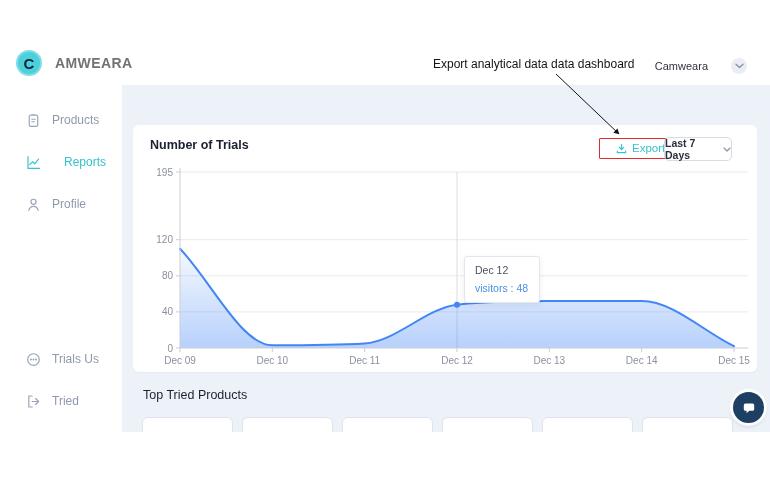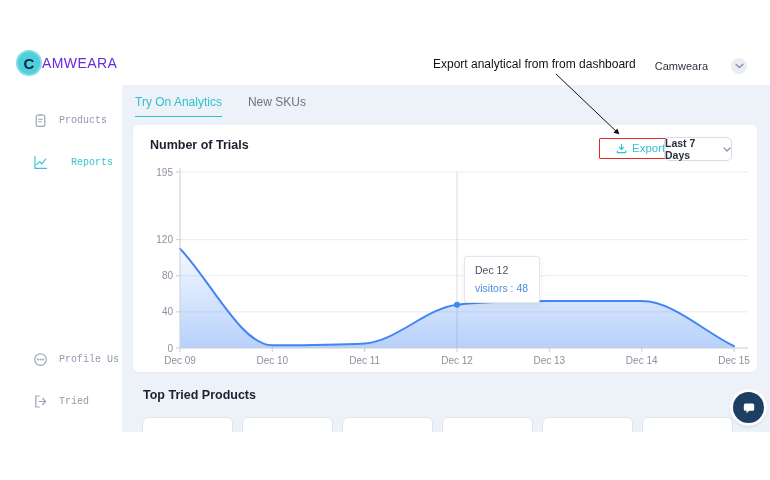--- a/index.html
+++ b/index.html
@@ -2,31 +2,31 @@
 <html><head>
 <meta charset="utf-8">
 <style>
   html,body{margin:0;padding:0;background:#fff;}
   .page{position:relative;width:770px;height:480px;background:#ffffff;font-family:"Liberation Sans",sans-serif;overflow:hidden;}
 
   
   .header{position:absolute;left:0;top:0;width:770px;height:85px;background:#ffffff;}
   .logo{position:absolute;left:18px;top:52px;display:flex;align-items:center;cursor:default;}
   .logo-c{width:22px;height:22px;border-radius:50%;background:#4ecfdc;color:#10233c;font-weight:800;font-size:15px;display:flex;align-items:center;justify-content:center;box-shadow:0 0 0 2px #7edde6;}
-  .logo-name{font-weight:400;font-size:14px;letter-spacing:.4px;color:#6d28d9;margin-left:2px;}
+  .logo-name{font-weight:700;font-size:14px;letter-spacing:.4px;color:#737373;margin-left:15px;}
   .annotation{position:absolute;left:433px;top:57px;font-size:12px;color:#111318;}
   .account{position:absolute;right:23px;top:58px;display:flex;align-items:center;gap:23px;cursor:pointer;}
   .account-name{font-size:11px;color:#30343f;}
   .account-chevron{width:16px;height:16px;border-radius:50%;background:#eaedf4;display:flex;align-items:center;justify-content:center;color:#8a93a6;}
 
   
   .sidebar{position:absolute;left:0;top:85px;width:122px;height:347px;background:#ffffff;}
   .side-list{position:absolute;left:0;top:20px;width:122px;display:flex;flex-direction:column;gap:12px;}
   .side-footer{position:absolute;left:0;top:259px;width:122px;display:flex;flex-direction:column;gap:12px;}
-  .side-item{display:flex;align-items:center;gap:10px;height:30px;padding-left:32px;color:#8f99ad;font-size:10px;cursor:pointer;font-family:Liberation Mono, monospace;}
+  .side-item{display:flex;align-items:center;gap:10px;height:30px;padding-left:25px;color:#8f99ad;font-size:12px;cursor:pointer;}
   .side-item .ic{display:flex;align-items:center;color:#9aa3b8;}
   .side-item.active{color:#35c3cf;gap:22px;}
   .side-item.active .ic{color:#35c3cf;}
 
   
   .main{position:absolute;left:122px;top:85px;width:648px;height:347px;background:#edf1f8;overflow:hidden;}
   .tabs{display:flex;gap:26px;padding:10px 0 0 13px;}
   .tab{font-size:12px;color:#6b7486;padding-bottom:7px;cursor:pointer;}
   .tab.active{color:#2fc2ce;border-bottom:1.5px solid #2fc2ce;}
 
@@ -39,41 +39,41 @@
   .range-select .chev{color:#8a93a6;display:flex;}
 
   .chart-wrap{position:absolute;left:0;top:0;width:624px;height:247px;}
   .chart-svg{position:absolute;left:0;top:0;}
   .axlbl{font:10px "Liberation Sans",sans-serif;fill:#8a919e;}
   .tooltip{position:absolute;top:131px;background:#fff;border:1px solid #e3e6ec;border-radius:3px;padding:7px 11px 8px 10px;box-shadow:0 2px 6px rgba(40,50,80,.08);}
   .tooltip-date{font-size:10.5px;color:#4a5160;}
   .tooltip-val{font-size:10.5px;color:#4a90e2;margin-top:6px;white-space:nowrap;}
 
   
-  .bottom-title{position:absolute;left:21px;top:303px;font-size:12.5px;font-weight:700;color:#1b2130;}
+  .bottom-title{position:absolute;left:21px;top:303px;font-size:12.5px;font-weight:400;color:#1b2130;}
   .product-row{position:absolute;left:20px;top:332px;display:flex;gap:9px;}
   .product-card{width:89px;height:46px;background:#fff;border:1px solid #dfe3ec;border-radius:6px;cursor:pointer;}
 
   
   .chat-btn{position:absolute;left:733px;top:392px;width:31px;height:31px;border-radius:50%;background:#1d3f63;border:none;display:flex;align-items:center;justify-content:center;cursor:pointer;box-shadow:0 0 0 3px rgba(255,255,255,.9),0 2px 5px rgba(0,0,0,.25);}
 
   
   .arrow-overlay{position:absolute;left:0;top:0;pointer-events:none;}
 </style>
 </head>
 <body>
 
 <div class="page">
 
   <div class="header">
     <div class="logo">
       <span class="logo-c">C</span>
       <span class="logo-name">AMWEARA</span>
     </div>
-    <div class="annotation">Export analytical from from dashboard</div>
+    <div class="annotation">Export analytical data data dashboard</div>
     <div class="account">
       <span class="account-name">Camweara</span>
       <span class="account-chevron">
         <svg width="9" height="6" viewBox="0 0 9 6">
             <path d="M1 1.2l3.5 3.3L8 1.2" fill="none" stroke="currentColor" stroke-width="1.4" stroke-linecap="round" stroke-linejoin="round"></path>
           </svg>
       </span>
     </div>
   </div>
 
@@ -90,50 +90,55 @@
       </div>
       <div class="side-item active">
         <span class="ic">
           <svg width="17" height="17" viewBox="0 0 20 20" fill="none" stroke="currentColor" stroke-width="1.4" stroke-linecap="round" stroke-linejoin="round">
               <path d="M3.5 3v14h13.5"></path>
               <path d="M5.5 12.5L9 9l2.5 2.5 4.5-5.5"></path>
             </svg>
         </span>
         <span>Reports</span>
       </div>
+      <div class="side-item">
+        <span class="ic">
+          <svg width="17" height="17" viewBox="0 0 20 20" fill="none" stroke="currentColor" stroke-width="1.4" stroke-linecap="round" stroke-linejoin="round">
+              <circle cx="10" cy="6.8" r="3"></circle>
+              <path d="M4.5 17c.8-3.2 3-4.8 5.5-4.8s4.7 1.6 5.5 4.8"></path>
+            </svg>
+        </span>
+        <span>Profile</span>
+      </div>
     </div>
     <div class="side-footer">
       <div class="side-item">
         <span class="ic">
           <svg width="17" height="17" viewBox="0 0 20 20" fill="none" stroke="currentColor" stroke-width="1.4" stroke-linecap="round">
               <circle cx="10" cy="10" r="6.8"></circle>
               <circle cx="7" cy="10" r="0.5" fill="currentColor"></circle>
               <circle cx="10" cy="10" r="0.5" fill="currentColor"></circle>
               <circle cx="13" cy="10" r="0.5" fill="currentColor"></circle>
             </svg>
         </span>
-        <span>Profile Us</span>
+        <span>Trials Us</span>
       </div>
       <div class="side-item">
         <span class="ic">
           <svg width="17" height="17" viewBox="0 0 20 20" fill="none" stroke="currentColor" stroke-width="1.4" stroke-linecap="round" stroke-linejoin="round">
               <path d="M8.5 3.5H4.5v13h4"></path>
               <path d="M12.5 6.5L16 10l-3.5 3.5M16 10H8.5"></path>
             </svg>
         </span>
         <span>Tried</span>
       </div>
     </div>
   </aside>
 
   <div class="main">
-    <div class="tabs">
-      <div class="tab active">Try On Analytics</div>
-      <div class="tab">New SKUs</div>
-    </div>
 
     <div class="card">
       <div class="chart-wrap">
         <svg class="chart-svg" width="624" height="247" viewBox="0 0 624 247" id="chart-svg">
             <defs>
               <linearGradient id="ag" x1="0" y1="0" x2="0" y2="1">
       <stop offset="0" stop-color="#4285f4" stop-opacity="0.05"></stop>
       <stop offset="1" stop-color="#4285f4" stop-opacity="0.38"></stop>
     </linearGradient>
             </defs>

